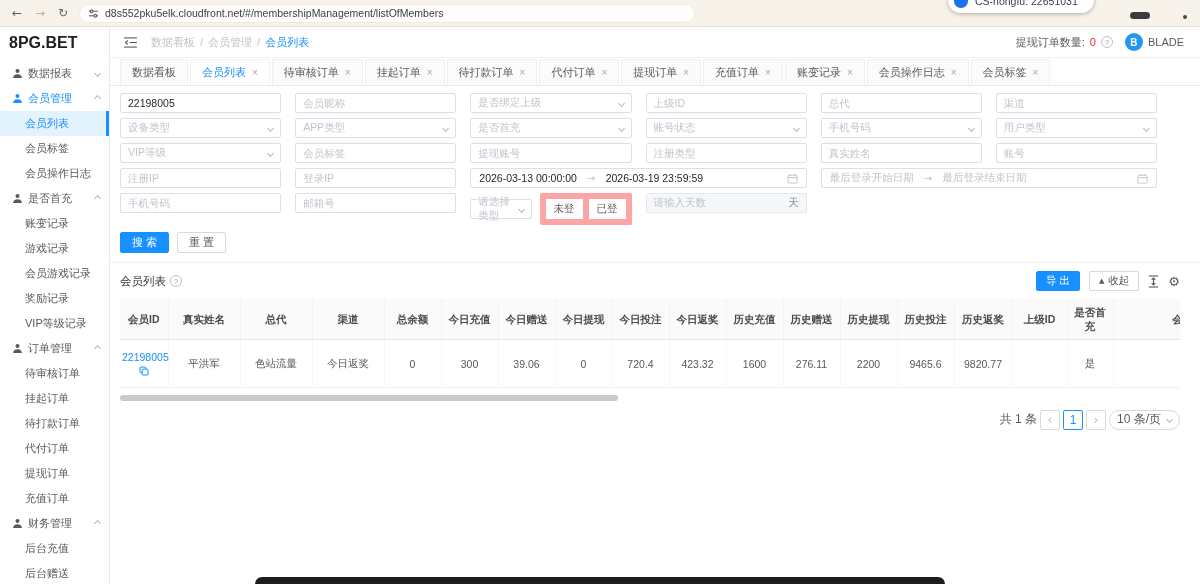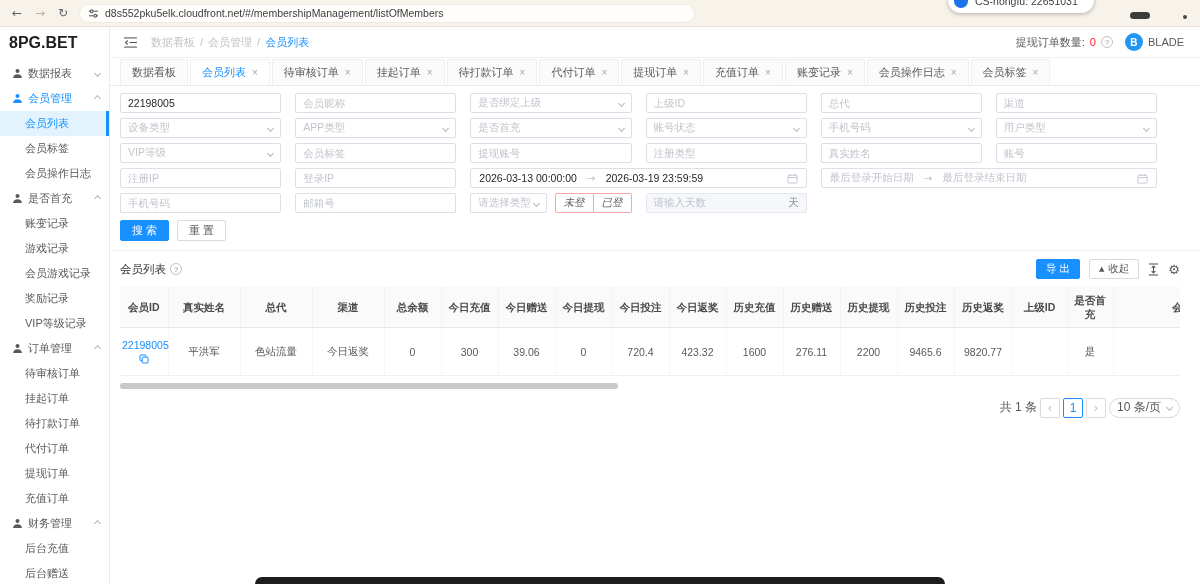--- a/index.html
+++ b/index.html
@@ -72,22 +72,22 @@
     align-items:center; padding:0 7px; font-size:10.5px; color:#c0c4cc; cursor:pointer;justify-content:center; }
   .sel .chev { margin-left:auto; }
   .range { grid-column:span 2; height:20px; border:1px solid #dcdfe6; border-radius:2px;
     display:flex; align-items:center; gap:10px; padding:0 8px; font-size:10.5px; color:#262626; background:#fff; }
   .range .ph { color:#c0c4cc; }
   .range .ar { color:#c0c4cc; }
   .range .cal { margin-left:auto; display:flex; }
   .r5c3 { display:flex; gap:8px; align-items:center; }
   .sel.narrow { flex:1; }
   .btn-group { display:flex; flex:none; }
-  .bg-btn { height:20px; padding:0 8px; border:1px solid #fca5a5; background:#fff; font-size:10.5px;
-    color:#595959; display:flex; align-items:center; cursor:pointer;font-style:italic; }
+  .bg-btn { height:32px; padding:0 8px; border:6px solid #fca5a5; background:#fff; font-size:10.5px;
+    color:#595959; display:flex; align-items:center; cursor:pointer; }
   .bg-btn.first { border-radius:2px 0 0 2px; }
   .bg-btn.last { border-radius:0 2px 2px 0; border-left:none; }
   .days { height:20px; border:1px solid #e4e7ed; background:#f5f7fa; border-radius:2px;
     display:flex; align-items:center; padding:0 7px; font-size:10.5px; color:#c0c4cc; }
   .days .suffix { margin-left:auto; color:#909399; }
 
   .act-row { margin-top:7px; display:flex; gap:8px; }
   .btn { height:21px; padding:0 11px; border-radius:2px; font-size:11px; display:flex;
     align-items:center; cursor:pointer; white-space:nowrap; }
   .btn-primary { background:#1890ff; border:1px solid #1890ff; color:#fff; }

